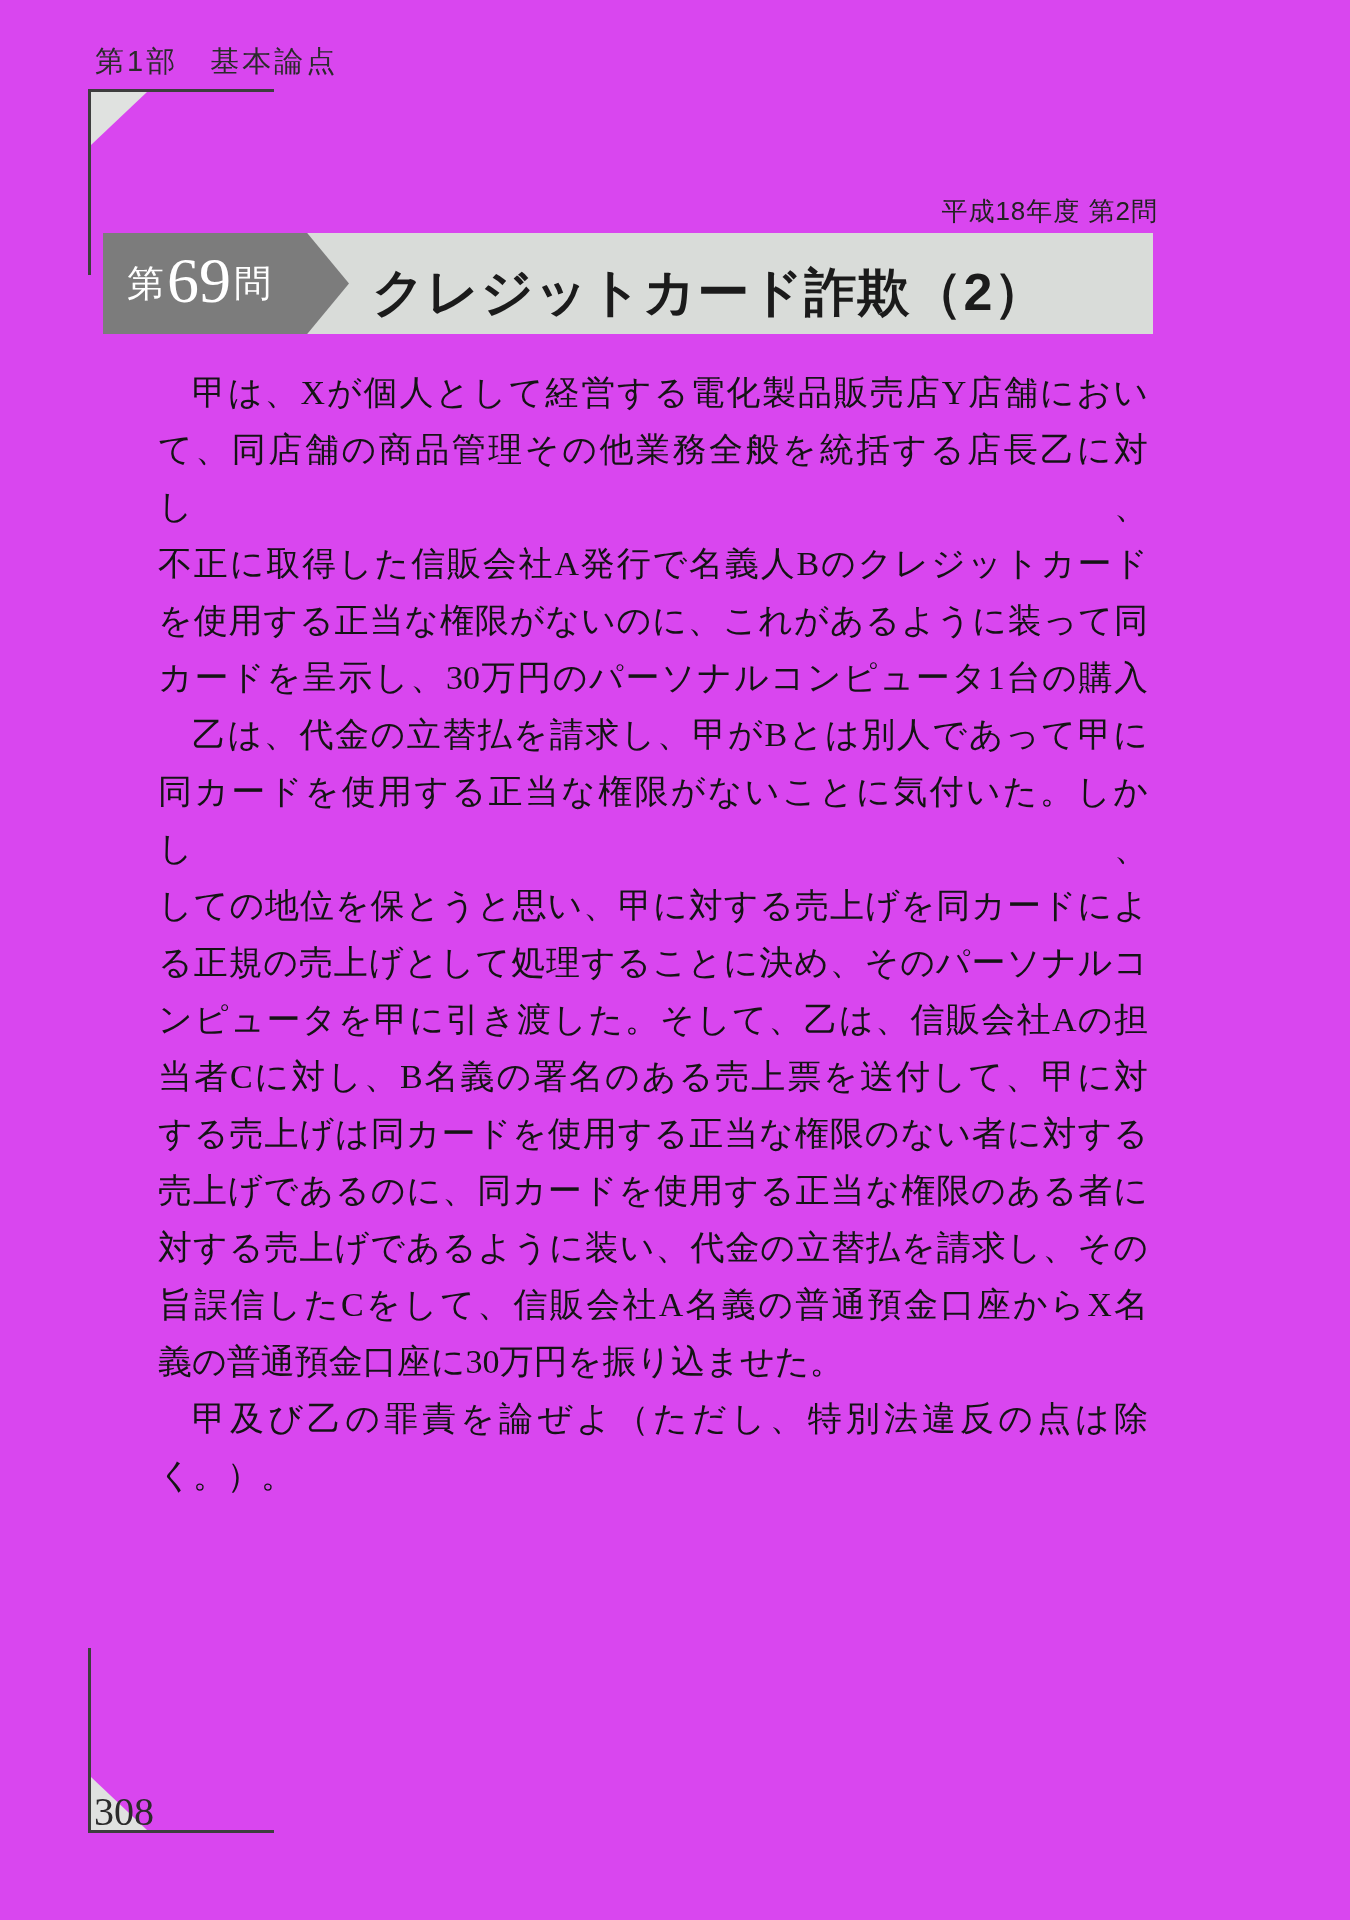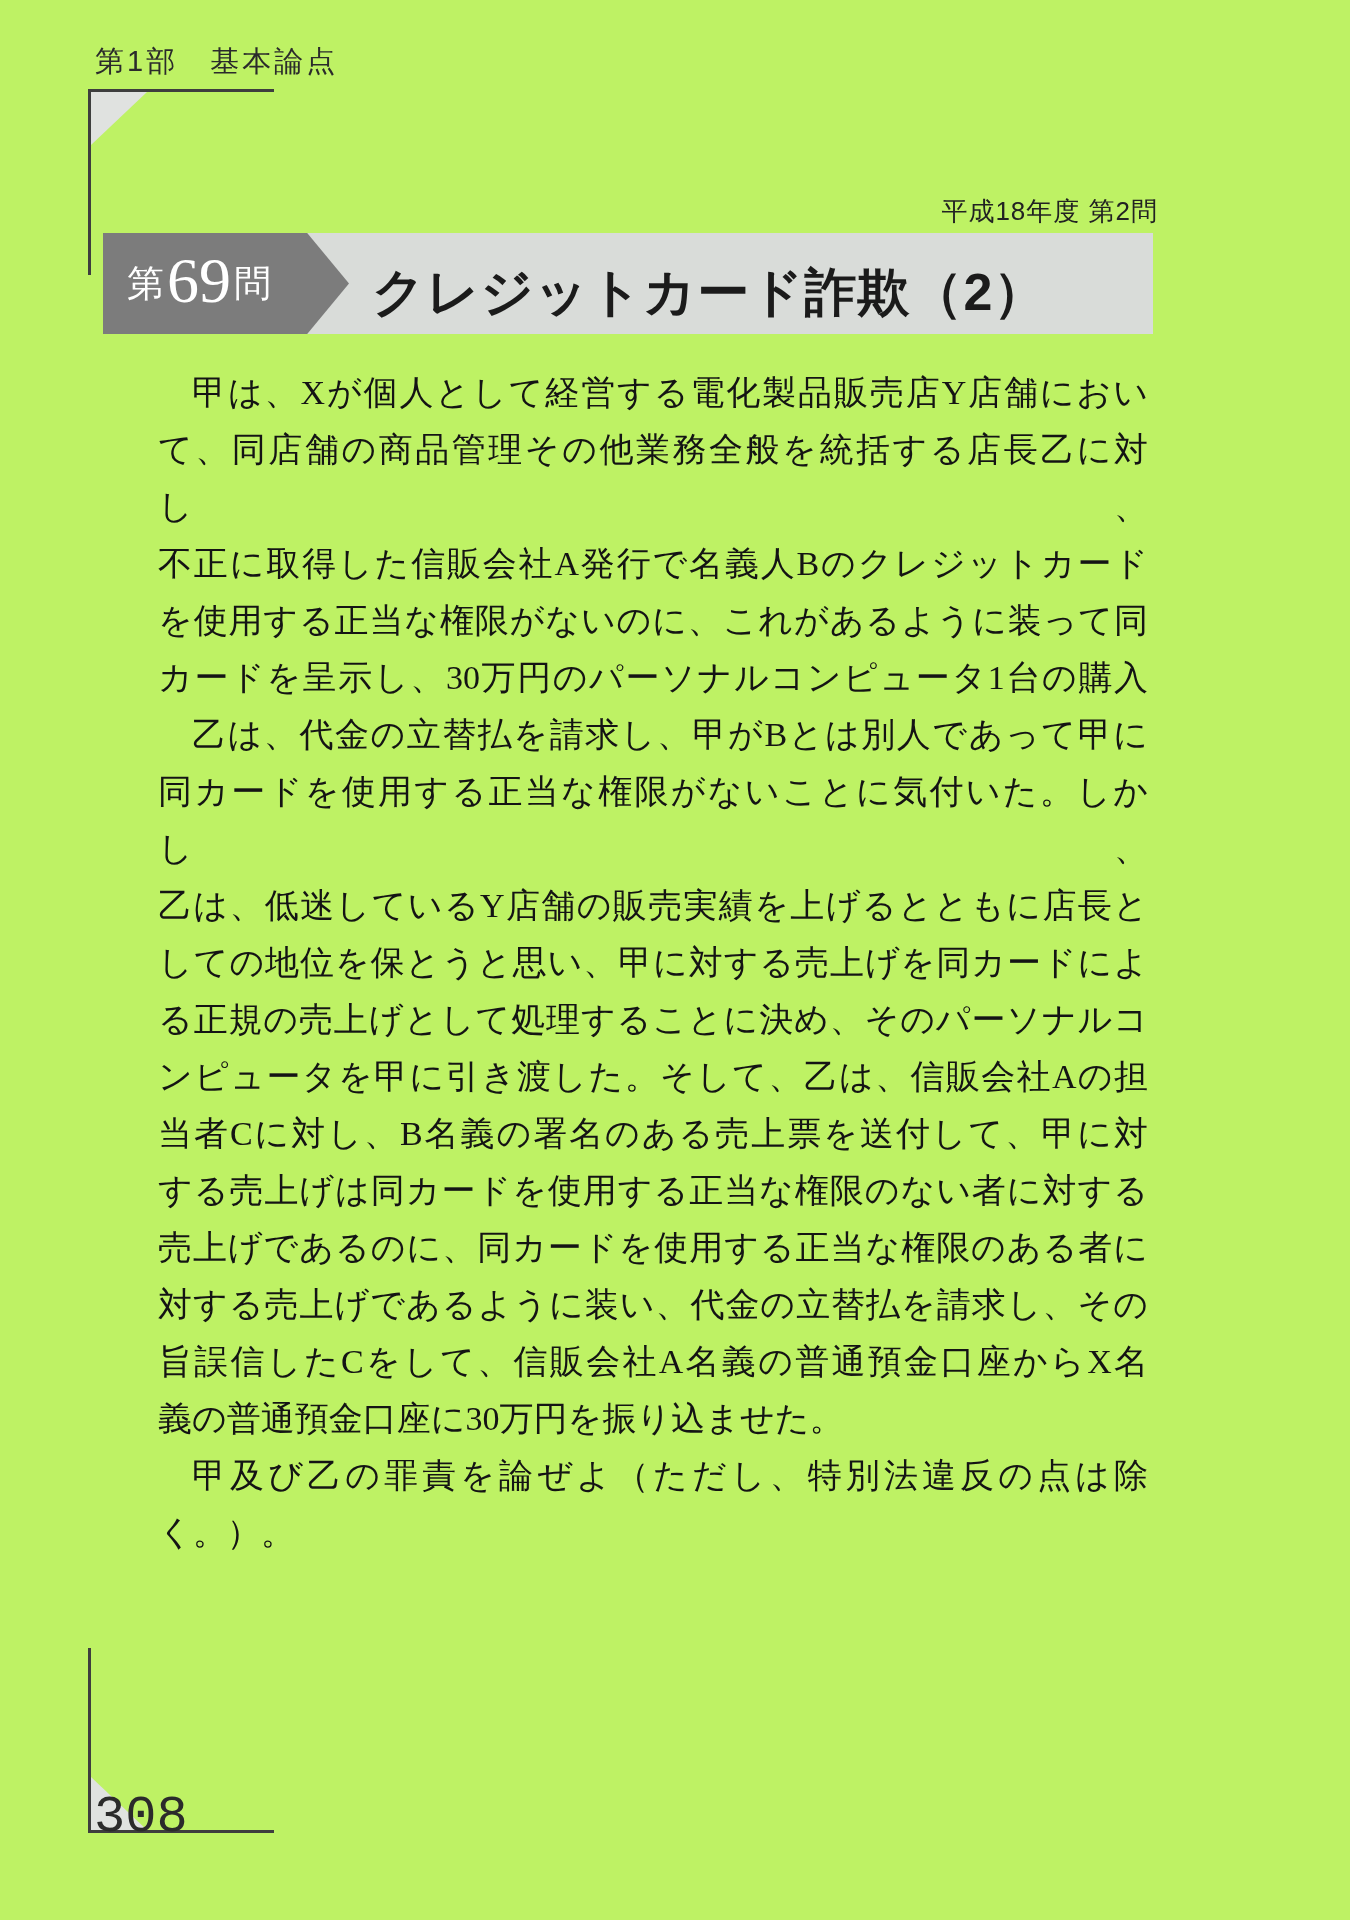--- a/index.html
+++ b/index.html
@@ -1,19 +1,19 @@
 <!DOCTYPE html>
 <html><head>
 <meta charset="utf-8">
 <style>
   html,body{margin:0;padding:0;background:#ffffff;}
   .page{
     position:relative;
     width:1350px;height:1920px;
-    background:#bef264;
+    background:#d946ef;
     overflow:hidden;
   }
 
   
   .section-header{
     position:absolute;left:95px;top:42px;
     font-size:29px;color:#2b2b2b;letter-spacing:3px;
     font-family:"Liberation Sans","DejaVu Sans",sans-serif;
   }
   .rule-top-h{position:absolute;left:88px;top:89px;width:186px;height:3px;background:#3e3e3e;}
@@ -73,22 +73,22 @@
 
   
   .rule-bot-v{position:absolute;left:88px;top:1648px;width:3px;height:184px;background:#3e3e3e;}
   .rule-bot-h{position:absolute;left:88px;top:1830px;width:186px;height:3px;background:#3e3e3e;}
   .corner-tri-bot{
     position:absolute;left:91px;top:1777px;width:0;height:0;
     border-bottom:53px solid #e0e2e0;border-right:56px solid transparent;
   }
   .page-number{
     position:absolute;left:94px;top:1788px;z-index:2;
-    font-size:52px;color:#2b2b2b;
-    font-family:Liberation Mono, monospace;
+    font-size:40px;color:#2b2b2b;
+    font-family:Liberation Serif, serif;
   }
 </style>
 </head>
 <body>
 
 <div class="page">
 
   <div class="section-header">第1部　基本論点</div>
   <div class="rule-top-h"></div>
   <div class="rule-top-v"></div>
@@ -106,21 +106,20 @@
 
   <div class="problem">
     <div class="line indent">甲は、Xが個人として経営する電化製品販売店Y店舗におい</div>
     <div class="line">て、同店舗の商品管理その他業務全般を統括する店長乙に対し、</div>
     <div class="line">不正に取得した信販会社A発行で名義人Bのクレジットカード</div>
     <div class="line">を使用する正当な権限がないのに、これがあるように装って同</div>
     <div class="line">カードを呈示し、30万円のパーソナルコンピュータ1台の購入</div>
 
     <div class="line indent">乙は、代金の立替払を請求し、甲がBとは別人であって甲に</div>
     <div class="line">同カードを使用する正当な権限がないことに気付いた。しかし、</div>
-    <div class="line">乙は、低迷しているY店舗の販売実績を上げるとともに店長と</div>
     <div class="line">しての地位を保とうと思い、甲に対する売上げを同カードによ</div>
     <div class="line">る正規の売上げとして処理することに決め、そのパーソナルコ</div>
     <div class="line">ンピュータを甲に引き渡した。そして、乙は、信販会社Aの担</div>
     <div class="line">当者Cに対し、B名義の署名のある売上票を送付して、甲に対</div>
     <div class="line">する売上げは同カードを使用する正当な権限のない者に対する</div>
     <div class="line">売上げであるのに、同カードを使用する正当な権限のある者に</div>
     <div class="line">対する売上げであるように装い、代金の立替払を請求し、その</div>
     <div class="line">旨誤信したCをして、信販会社A名義の普通預金口座からX名</div>
     <div class="line para-end">義の普通預金口座に30万円を振り込ませた。</div>
 

